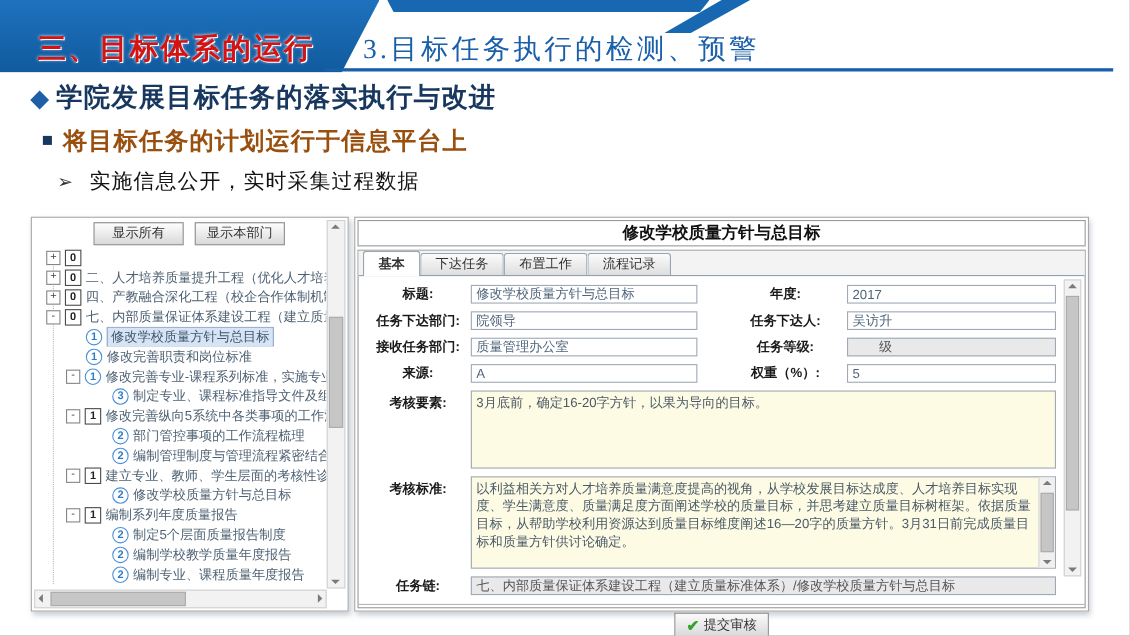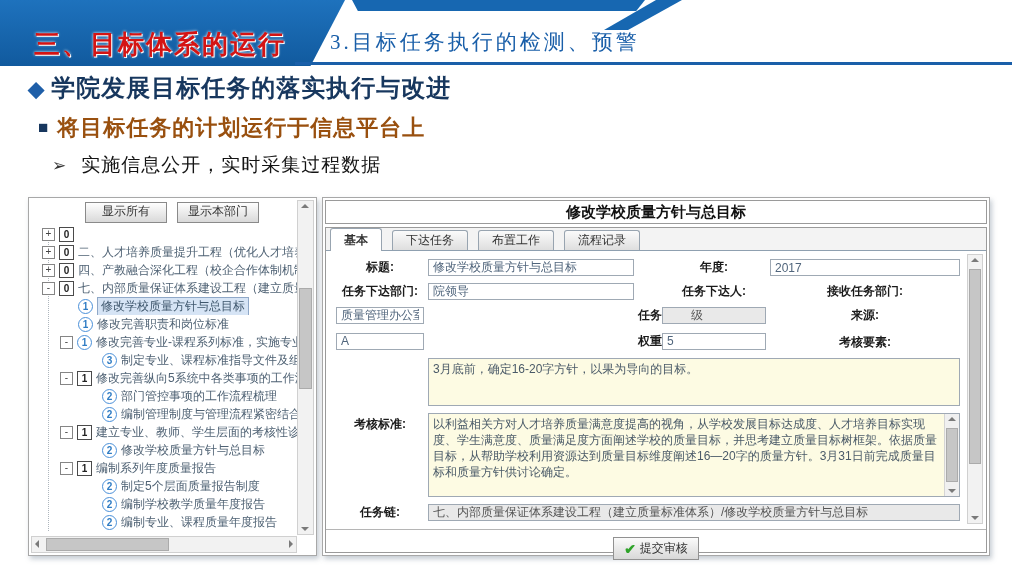--- a/index.html
+++ b/index.html
@@ -9,21 +9,21 @@
   .banner-left{position:absolute;left:0;top:0;width:345px;height:66px;
     background:linear-gradient(180deg,#1e72bd,#115a9e);
     clip-path:polygon(0 0,100% 0,90% 100%,0 100%);}
   .banner-title{position:absolute;left:34px;top:27px;font-size:26px;font-weight:bold;
     color:#d41414;letter-spacing:2px;text-shadow:0 0 3px #fff,1px 1px 0 #fff;white-space:nowrap;}
   .banner-strip{position:absolute;left:352px;top:0;width:293px;height:11px;
     background:#1767b1;clip-path:polygon(0 0,100% 0,97% 100%,2% 100%);}
   .banner-diag{position:absolute;left:598px;top:0;width:100px;height:30px;
     background:#1767b1;clip-path:polygon(58% 0,84% 0,30% 100%,6% 100%);}
   .subtitle{position:absolute;left:330px;top:28px;font-family:"Liberation Serif",serif;
-    font-size:21px;color:#1a5fa9;letter-spacing:3px;white-space:nowrap;}
+    font-size:25px;color:#1a5fa9;letter-spacing:3px;white-space:nowrap;}
   .subtitle-line{position:absolute;left:295px;top:62px;width:717px;height:3px;background:#1a5fa9;}
   .right-wash{position:absolute;right:0;top:66px;width:39px;height:512px;
     background:linear-gradient(180deg,#fdfefe 0%,#eef5fa 55%,#dcebf5 100%);}
   .skyline{position:absolute;right:0;bottom:0;width:39px;height:150px;
     background:linear-gradient(180deg,rgba(175,205,230,.15),rgba(150,185,215,.55));}
   .skyline i{position:absolute;bottom:55px;background:rgba(130,165,200,.45);}
   .skyline i.b1{right:4px;width:9px;height:70px;}
   .skyline i.b2{right:16px;width:11px;height:52px;}
   
   .bullet{position:absolute;white-space:nowrap;}
@@ -67,38 +67,38 @@
   .arr.rt{top:3px;right:3px;border-left-color:#7a7a7a;border-right:0;}
   .thumb{position:absolute;background:#c6c6c6;border:1px solid #ababab;}
   .sbv .thumb{left:1px;right:1px;top:26%;height:30%;}
   .sbh .thumb{top:1px;bottom:1px;left:14px;width:46%;}
   
   .form-panel{left:322px;top:197px;width:666px;height:357px;}
   .panel-title{margin:2px;border:1px solid #9a9a9a;height:22px;line-height:22px;
     text-align:center;font-size:15px;font-weight:bold;color:#111;}
   .panel-body{position:absolute;left:2px;right:2px;top:29px;bottom:2px;border:1px solid #9a9a9a;}
   .tabs{height:22px;border-bottom:1px solid #8fa0b0;background:#f3f3f3;padding-left:4px;
-    display:flex;align-items:flex-end;gap:10px;}
+    display:flex;align-items:flex-end;gap:0;}
   .tab{height:19px;line-height:19px;padding:0 13px;font-size:12px;color:#333;
     background:linear-gradient(180deg,#fbfbfb,#dedede);border:1px solid #98a4b0;
     border-bottom:none;border-radius:3px 3px 0 0;}
   .tab.active{background:#fff;height:22px;line-height:22px;position:relative;top:1px;
     font-weight:bold;}
   .form-grid{display:grid;grid-template-columns:88px 206px 20px 104px 190px;
     gap:7px 4px;align-items:center;padding:8px 22px 0 10px;font-size:12px;}
   .flabel{text-align:center;font-weight:bold;color:#1a1a1a;white-space:nowrap;}
   .flabel.top{align-self:start;padding-top:3px;}
   .fin{height:17px;border:1px solid #9fa9b4;background:#fff;font-size:12px;color:#50657c;
     padding:0 4px;font-family:"Liberation Sans",sans-serif;width:100%;box-sizing:border-box;}
   .fin.ro{background:#e9e9e9;color:#555;}
   .span-f{grid-column:2/6;position:relative;}
   .fta{display:block;width:100%;box-sizing:border-box;border:1px solid #9fa9b4;
     background:#fdfbe3;color:#4a5a68;font-size:12px;line-height:16px;padding:2px 16px 2px 4px;
     overflow:hidden;font-family:"Liberation Sans",sans-serif;}
-  .ta1{height:48px;} .ta2{height:84px;}
+  .ta1{height:71px;} .ta2{height:84px;}
   .ta-sb{position:absolute;top:1px;bottom:1px;right:1px;width:14px;background:#f0f0f0;
     border-left:1px solid #d5d5d5;}
   .ta-sb .thumb{left:1px;right:1px;top:14px;bottom:14px;}
   .btn-bar{border-top:1px solid #b5b5b5;margin:8px 0 0 0;padding-top:7px;text-align:center;}
   .submit-btn{display:inline-flex;align-items:center;gap:4px;height:21px;padding:0 10px;
     font-size:12px;color:#333;background:linear-gradient(180deg,#fbfbfb,#d8d8d8);
     border:1px solid #919191;}
   .check{color:#2fa32a;font-weight:bold;font-size:14px;line-height:1;}
   .form-sbv{position:absolute;top:26px;right:3px;width:14px;height:268px;background:#f2f2f2;
     border:1px solid #d0d0d0;}
@@ -240,20 +240,21 @@
         <span class="flabel">标题:</span>
         <input class="fin" value="修改学校质量方针与总目标" style="">
         <span></span>
         <span class="flabel">年度:</span>
         <input class="fin" value="2017" style="">
 
         <span class="flabel">任务下达部门:</span>
         <input class="fin" value="院领导" style="">
         <span></span>
         <span class="flabel">任务下达人:</span>
+        <input class="fin" value="吴访升" style="">
 
         <span class="flabel">接收任务部门:</span>
         <input class="fin" value="质量管理办公室" style="">
         <span></span>
         <span class="flabel">任务等级:</span>
         <input class="fin ro" style="padding-left: 28px;" value="级">
 
         <span class="flabel">来源:</span>
         <input class="fin" value="A" style="">
         <span></span>

